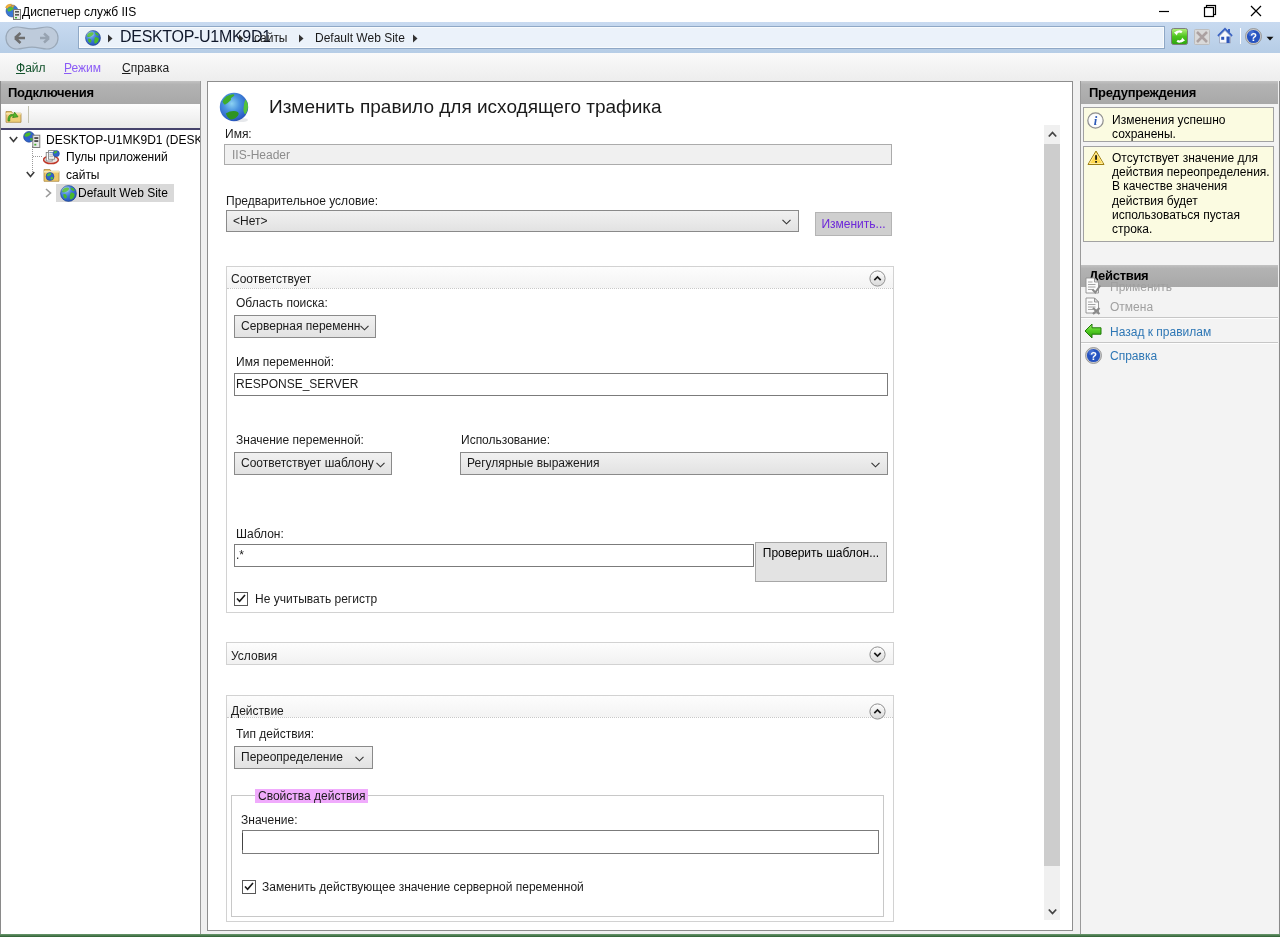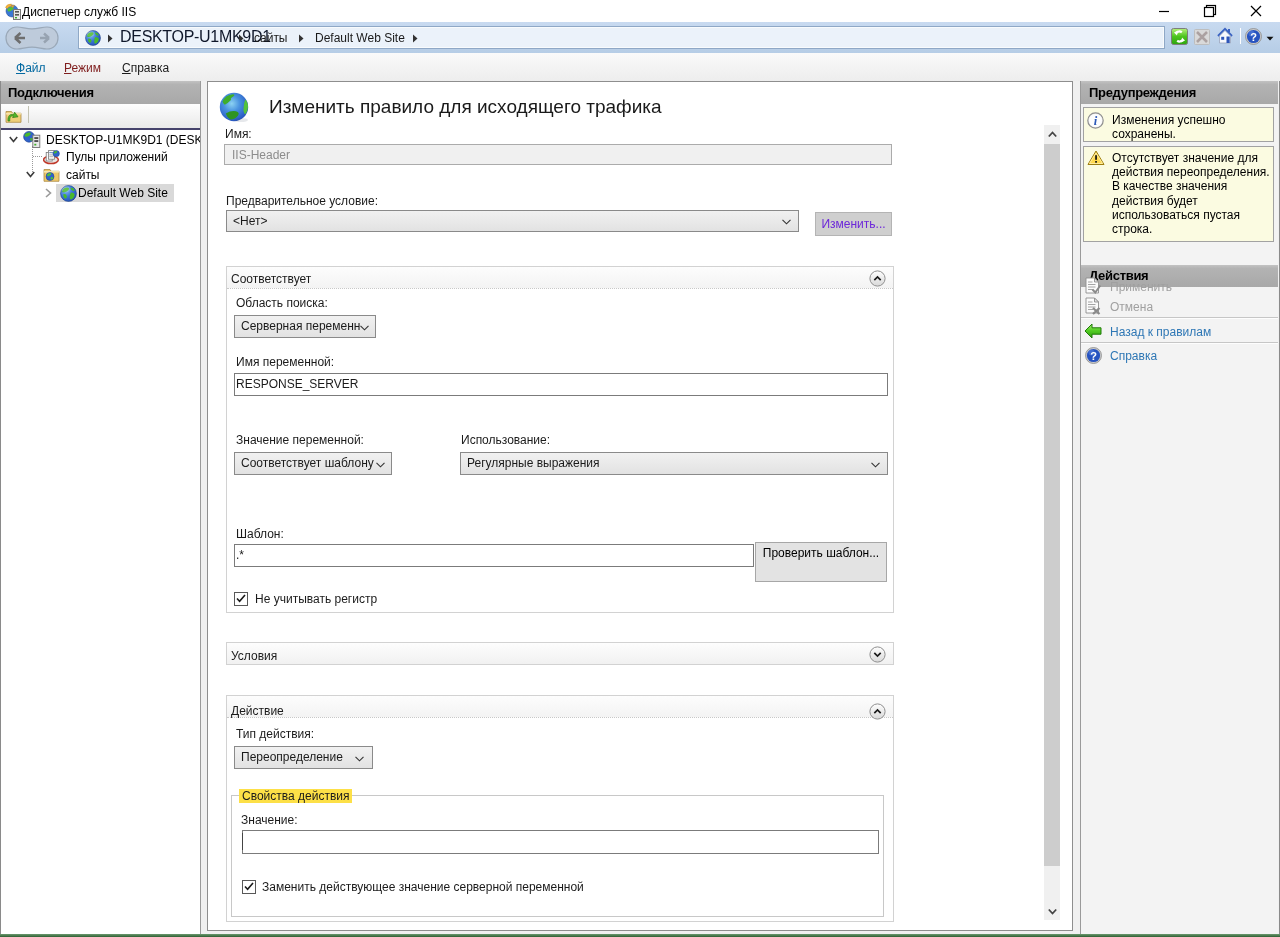--- a/index.html
+++ b/index.html
@@ -120,22 +120,22 @@
   <circle cx="8.5" cy="8.5" r="8" fill="#c9c9c9" stroke="#8a8a8a" stroke-width="0.8"></circle>
   <circle cx="8.5" cy="8.5" r="6.6" fill="#2753c0"></circle>
   <circle cx="6.5" cy="5.5" r="3" fill="#5a84e0" opacity="0.55"></circle>
   <text x="8.5" y="12.5" font-family="Liberation Sans" font-size="11" font-weight="bold" fill="#fff" text-anchor="middle">?</text>
 </svg>
 <svg class="ab" style="left:1266px;top:36px" width="8" height="5" viewBox="0 0 8 5">
     <path d="M0.5 0.8 L7.5 0.8 L4 4.6 Z" fill="#111"></path>
   </svg>
 
 <div class="ab" style="left:0;top:53px;width:1280px;height:28px;background:linear-gradient(#fafafa,#ededed)"></div>
-<div class="ab nw" style="left:16px;top:61px;color:#0369a1"><u>Ф</u>айл</div>
-<div class="ab nw" style="left:64px;top:61px;color:#7f1d1d"><u>Р</u>ежим</div>
+<div class="ab nw" style="left:16px;top:61px;color:#14532d"><u>Ф</u>айл</div>
+<div class="ab nw" style="left:64px;top:61px;color:#8b5cf6"><u>Р</u>ежим</div>
 <div class="ab nw" style="left:122px;top:61px;color:#1a1a1a"><u>С</u>правка</div>
 
 <div class="ab" style="left:0;top:81px;width:1280px;height:854px;background:#f0f0f0"></div>
 
 <div class="ab" style="left:0;top:81px;width:200px;height:854px;background:#fff"></div>
 <div class="ab" style="left:200px;top:81px;width:1px;height:854px;background:#9a9a9a"></div>
 <div class="ab hdrbar" style="left:0;top:81px;width:200px;height:23px;line-height:23px;font-size:13px;padding-left:8px;box-sizing:border-box">Подключения</div>
 <div class="ab" style="left:0;top:104px;width:200px;height:24px;background:linear-gradient(#fdfdfd,#e9e9e9)"></div>
 <div class="ab" style="left:28px;top:106px;width:1px;height:17px;background:#c2c2b2"></div>
 <div class="ab" style="left:0;top:128px;width:200px;height:2px;background:#45426b"></div>
@@ -332,21 +332,21 @@
   <circle cx="8.5" cy="8.5" r="7.6" fill="url(#cg)" stroke="#8f8f8f"></circle>
   <path d="M5.3 10.2 L8.5 7 L11.7 10.2" stroke="#1a1a1a" stroke-width="1.7" fill="none"></path>
 </svg>
 <div class="ab nw" style="left:236px;top:727px">Тип действия:</div>
 <div class="combo" style="left:234px;top:746px;width:139px;height:23px;box-sizing:border-box">Переопределение
   <svg style="position:absolute;right:8px;top:9px" width="9" height="6" viewBox="0 0 9 6">
       <path d="M0.5 0.8 L4.5 4.8 L8.5 0.8" stroke="#333" stroke-width="1.1" fill="none"></path>
     </svg>
 </div>
 <div class="ab" style="left:231px;top:795px;width:653px;height:122px;border:1px solid #c8c8c8;box-sizing:border-box"></div>
-<div class="ab nw" style="left:239px;top:789px;background:#fde047;padding:0 3px">Свойства действия</div>
+<div class="ab nw" style="left:255px;top:789px;background:#f0abfc;padding:0 3px">Свойства действия</div>
 <div class="ab nw" style="left:241px;top:813px">Значение:</div>
 <div class="inp" style="left:242px;top:830px;width:637px;height:24px;box-sizing:border-box;line-height:21px"><span style="display:inline-block;width:1px;height:17px;background:#444;vertical-align:middle;margin-left:-2px"></span></div>
 <div class="cb" style="left:242px;top:880px"></div>
 <svg class="ab" style="left:244px;top:882px" width="10" height="9" viewBox="0 0 10 9">
     <path d="M1 4.5 l2.6 2.8 L9 1" stroke="#1a1a1a" stroke-width="1.6" fill="none"></path>
   </svg>
 <div class="ab nw" style="left:262px;top:880px">Заменить действующее значение серверной переменной</div>
 
 <div class="ab" style="left:1044px;top:125px;width:16px;height:795px;background:#f0f0f0"></div>
 <svg class="ab" style="left:1048px;top:131px" width="9" height="7" viewBox="0 0 9 7">

